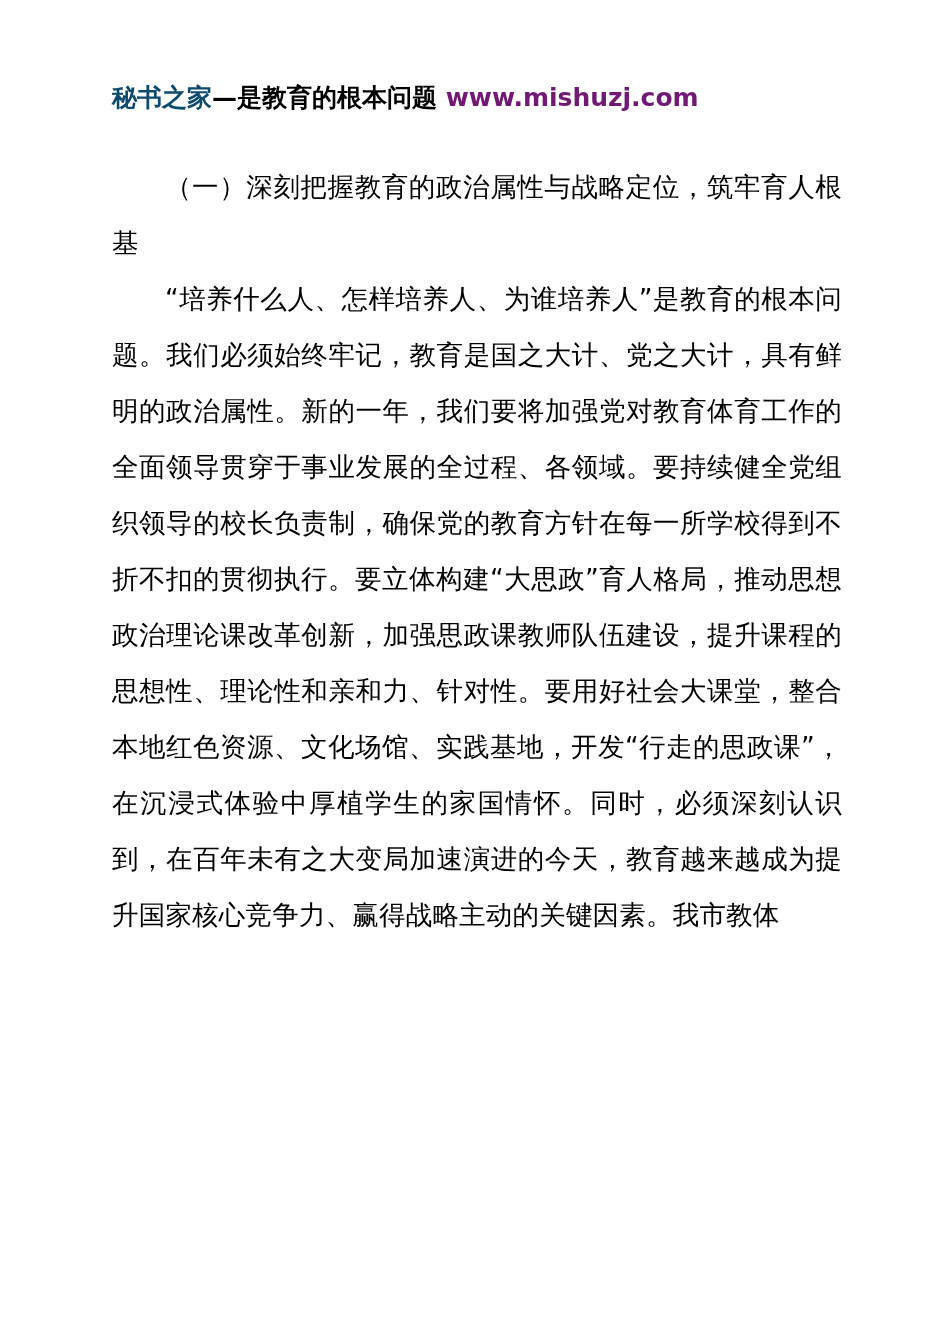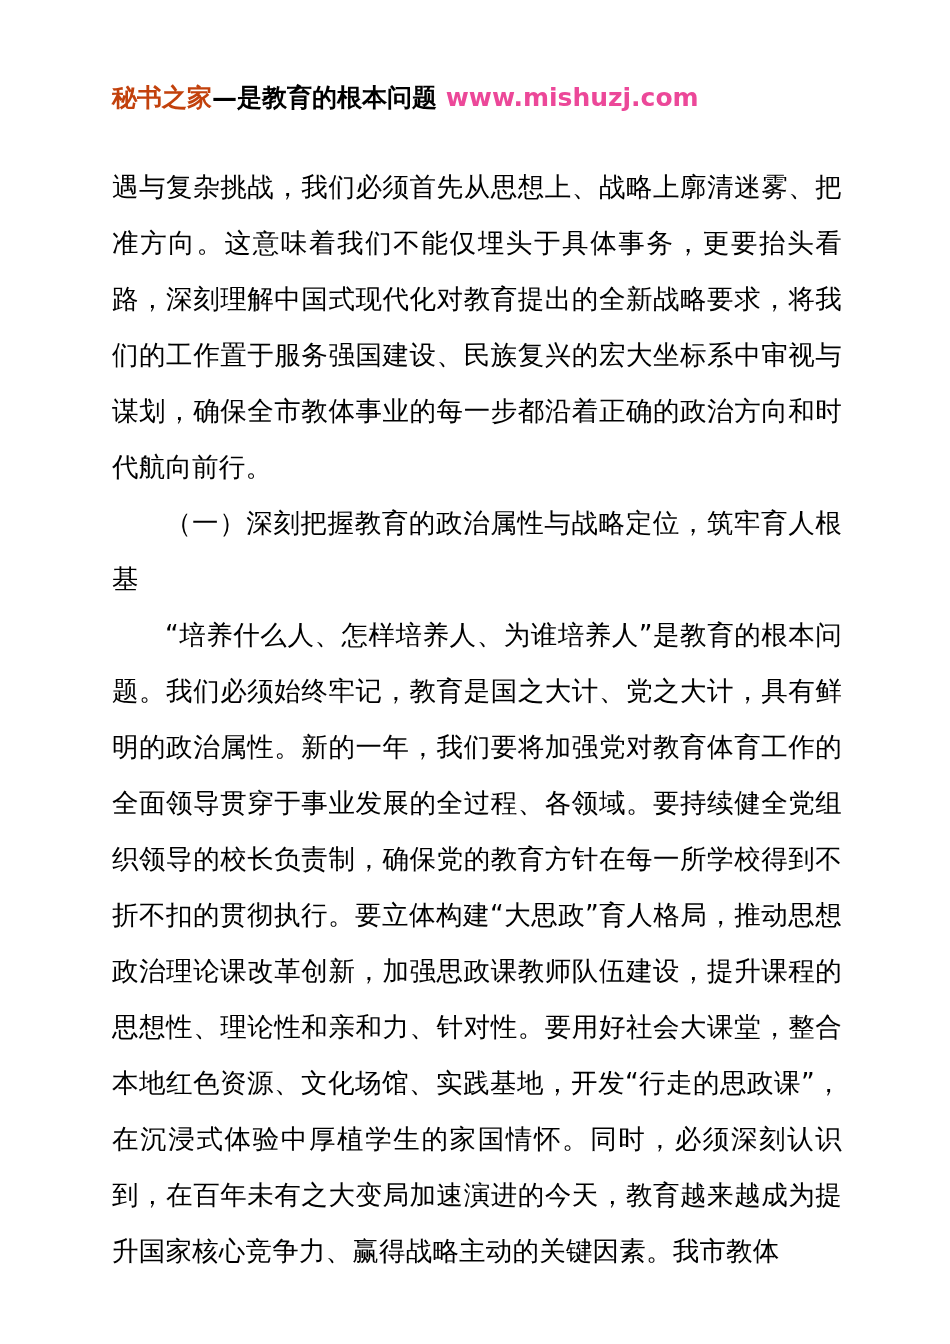--- a/index.html
+++ b/index.html
@@ -24,27 +24,27 @@
   }
   .header-line {
     font-size: 25px;
     line-height: 1.3;
     font-weight: bold;
     margin-bottom: 44px;
     white-space: nowrap;
     letter-spacing: 0px;
   }
   .header-brand {
-    color: #c2410c;
+    color: #0c4a6e;
   }
   .header-sep {
     color: #000000;
   }
   .header-url {
-    color: #ec4899;
+    color: #701a75;
     font-family: "DejaVu Sans", "Liberation Sans", sans-serif;
   }
   .body-text {
     font-size: 26.5px;
     line-height: 56px;
     text-align: justify;
     text-justify: inter-ideograph;
     letter-spacing: 0.2px;
   }
   .para {
@@ -59,18 +59,17 @@
 </head>
 <body>
 
 <div class="page">
 
   <div class="header-line">
     <span class="header-brand">秘书之家</span><span class="header-sep">—是教育的根本问题 </span><span class="header-url">www.mishuzj.com</span>
   </div>
 
   <div class="body-text">
-    <p class="para">遇与复杂挑战，我们必须首先从思想上、战略上廓清迷雾、把准方向。这意味着我们不能仅埋头于具体事务，更要抬头看路，深刻理解中国式现代化对教育提出的全新战略要求，将我们的工作置于服务强国建设、民族复兴的宏大坐标系中审视与谋划，确保全市教体事业的每一步都沿着正确的政治方向和时代航向前行。</p>
     <p class="para indent">（一）深刻把握教育的政治属性与战略定位，筑牢育人根基</p>
     <p class="para indent">“培养什么人、怎样培养人、为谁培养人”是教育的根本问题。我们必须始终牢记，教育是国之大计、党之大计，具有鲜明的政治属性。新的一年，我们要将加强党对教育体育工作的全面领导贯穿于事业发展的全过程、各领域。要持续健全党组织领导的校长负责制，确保党的教育方针在每一所学校得到不折不扣的贯彻执行。要立体构建“大思政”育人格局，推动思想政治理论课改革创新，加强思政课教师队伍建设，提升课程的思想性、理论性和亲和力、针对性。要用好社会大课堂，整合本地红色资源、文化场馆、实践基地，开发“行走的思政课”，在沉浸式体验中厚植学生的家国情怀。同时，必须深刻认识到，在百年未有之大变局加速演进的今天，教育越来越成为提升国家核心竞争力、赢得战略主动的关键因素。我市教体</p>
   </div>
 
 </div>
 
 </body></html>

